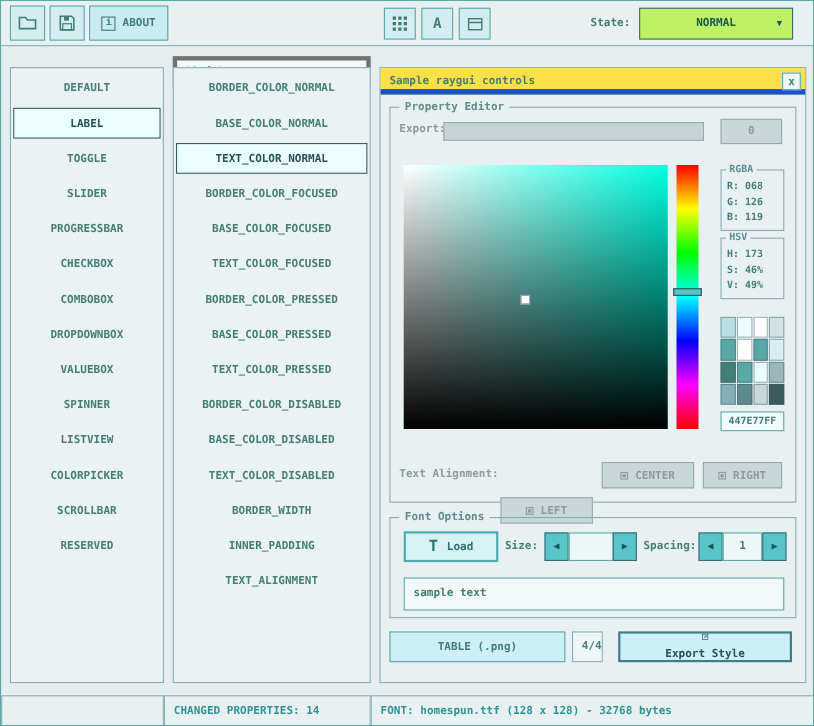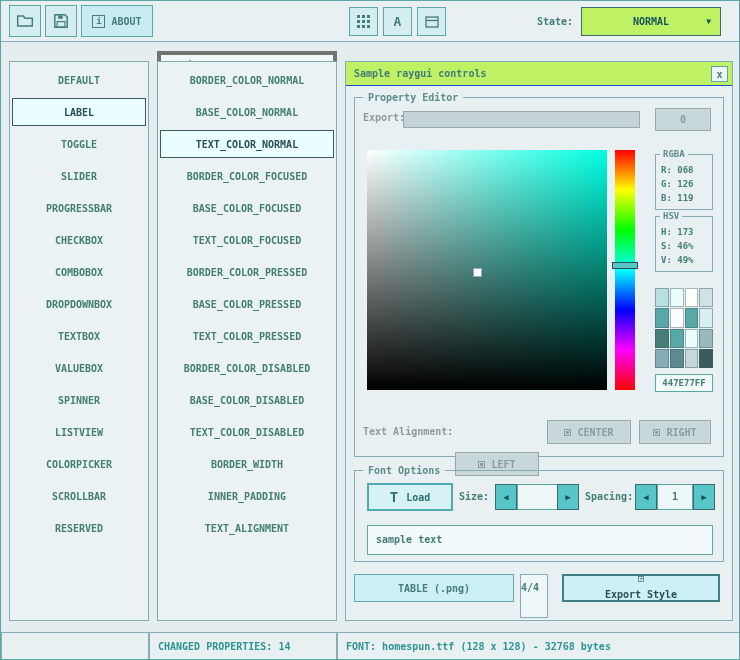--- a/index.html
+++ b/index.html
@@ -25,21 +25,21 @@
 
   
   .list-panel{position:absolute;top:60px;height:560px;background:#ebf2f3;border:1px solid #84adb7;padding-top:4px;}
   #controls-list{left:8px;width:140px;}
   #props-list{left:156px;width:180px;}
   .list-item{height:28px;line-height:27px;text-align:center;margin:0 2px 4px 2px;border:1px solid transparent;}
   .list-item.selected{background:#eafeff;border:1px solid #3b5b5f;color:#275057;}
 
   
   #sample-window{position:absolute;left:344px;top:60px;width:388px;height:560px;background:#e9f0f2;border:1px solid #84adb7;}
-  #sw-titlebar{position:absolute;left:0;top:0;right:0;height:24px;background:#bef264;border-bottom:1px solid #1d4ed8;line-height:23px;padding-left:8px;}
+  #sw-titlebar{position:absolute;left:0;top:0;right:0;height:24px;background:#fde047;border-bottom:5px solid #1d4ed8;line-height:23px;padding-left:8px;}
   #sw-close{position:absolute;right:4px;top:4px;width:17px;height:16px;background:#eef6f7;border:1px solid #5ca6a6;line-height:13px;text-align:center;}
   .group{position:absolute;border:1px solid #84adb7;}
   .group>.legend{position:absolute;top:-6px;left:8px;background:#e9f0f2;padding:0 5px;color:#5d8d8d;line-height:12px;}
   #grp-prop{left:8px;top:35px;width:370px;height:360px;}
   #grp-font{left:8px;top:408px;width:370px;height:92px;}
 
   
   #value-label{position:absolute;left:8px;top:14px;color:#8c9c9e;}
   #value-slider{position:absolute;left:48px;top:13px;width:237px;height:17px;background:#c6d3d6;border:1px solid #96aaac;}
   #value-box{position:absolute;left:300px;top:10px;width:56px;height:23px;background:#c8d7d9;border:1px solid #96aaac;color:#8c9c9e;text-align:center;line-height:21px;}
@@ -70,21 +70,21 @@
   .spin-btn{position:absolute;top:13px;width:22px;height:26px;background:#58c5c8;border:1px solid #3b6b6e;color:#17555a;text-align:center;line-height:24px;font-size:9px;}
   #size-dec{left:140px;} #size-inc{left:202px;}
   #size-val{position:absolute;left:162px;top:13px;width:40px;height:26px;border:1px solid #5ca6a6;background:#eef7f8;text-align:center;line-height:24px;padding-left:39px;}
   #spacing-label{position:absolute;left:230px;top:12px;line-height:28px;}
   #sp-dec{left:280px;} #sp-inc{left:338px;}
   #sp-val{position:absolute;left:302px;top:13px;width:36px;height:26px;border:1px solid #5ca6a6;background:#eef7f8;text-align:center;line-height:24px;}
   #sample-text-box{position:absolute;left:12px;top:54px;width:346px;height:30px;border:1px solid #5ca6a6;background:#f2f9fa;line-height:28px;padding-left:8px;}
 
   
   #btn-table{position:absolute;left:8px;top:512px;width:160px;height:28px;background:#cdeff7;border:1px solid #5ca6a6;color:#447e77;}
-  #version-box{position:absolute;left:174px;top:512px;width:28px;height:44px;border:1px solid #84adb7;background:#eef6f7;text-align:left;line-height:26px;}
+  #version-box{position:absolute;left:174px;top:512px;width:28px;height:28px;border:1px solid #84adb7;background:#eef6f7;text-align:right;line-height:26px;}
   #btn-export{position:absolute;left:216px;top:512px;width:158px;height:28px;background:#cdeff7;border:2px solid #3f7f84;color:#275057;display:flex;align-items:center;justify-content:flex-start;gap:7px;flex-direction:column;}
 
   
   .status-box{position:absolute;top:631px;height:29px;background:#e9f0f2;border:1px solid #84adb7;line-height:27px;color:#2f9494;}
   #status-1{left:0;width:148px;}
   #status-2{left:148px;width:188px;padding-left:8px;}
   #status-3{left:336px;width:404px;padding-left:8px;}
 
   svg{display:block;}
 </style>
@@ -144,21 +144,20 @@
 
   <div class="list-panel" id="controls-list">
       <div class="list-item">DEFAULT</div>
       <div class="list-item selected">LABEL</div>
       <div class="list-item">TOGGLE</div>
       <div class="list-item">SLIDER</div>
       <div class="list-item">PROGRESSBAR</div>
       <div class="list-item">CHECKBOX</div>
       <div class="list-item">COMBOBOX</div>
       <div class="list-item">DROPDOWNBOX</div>
-      <div class="list-item">TEXTBOX</div>
       <div class="list-item">VALUEBOX</div>
       <div class="list-item">SPINNER</div>
       <div class="list-item">LISTVIEW</div>
       <div class="list-item">COLORPICKER</div>
       <div class="list-item">SCROLLBAR</div>
       <div class="list-item">RESERVED</div>
     </div>
 
   <div class="list-panel" id="props-list">
       <div class="list-item">BORDER_COLOR_NORMAL</div>

